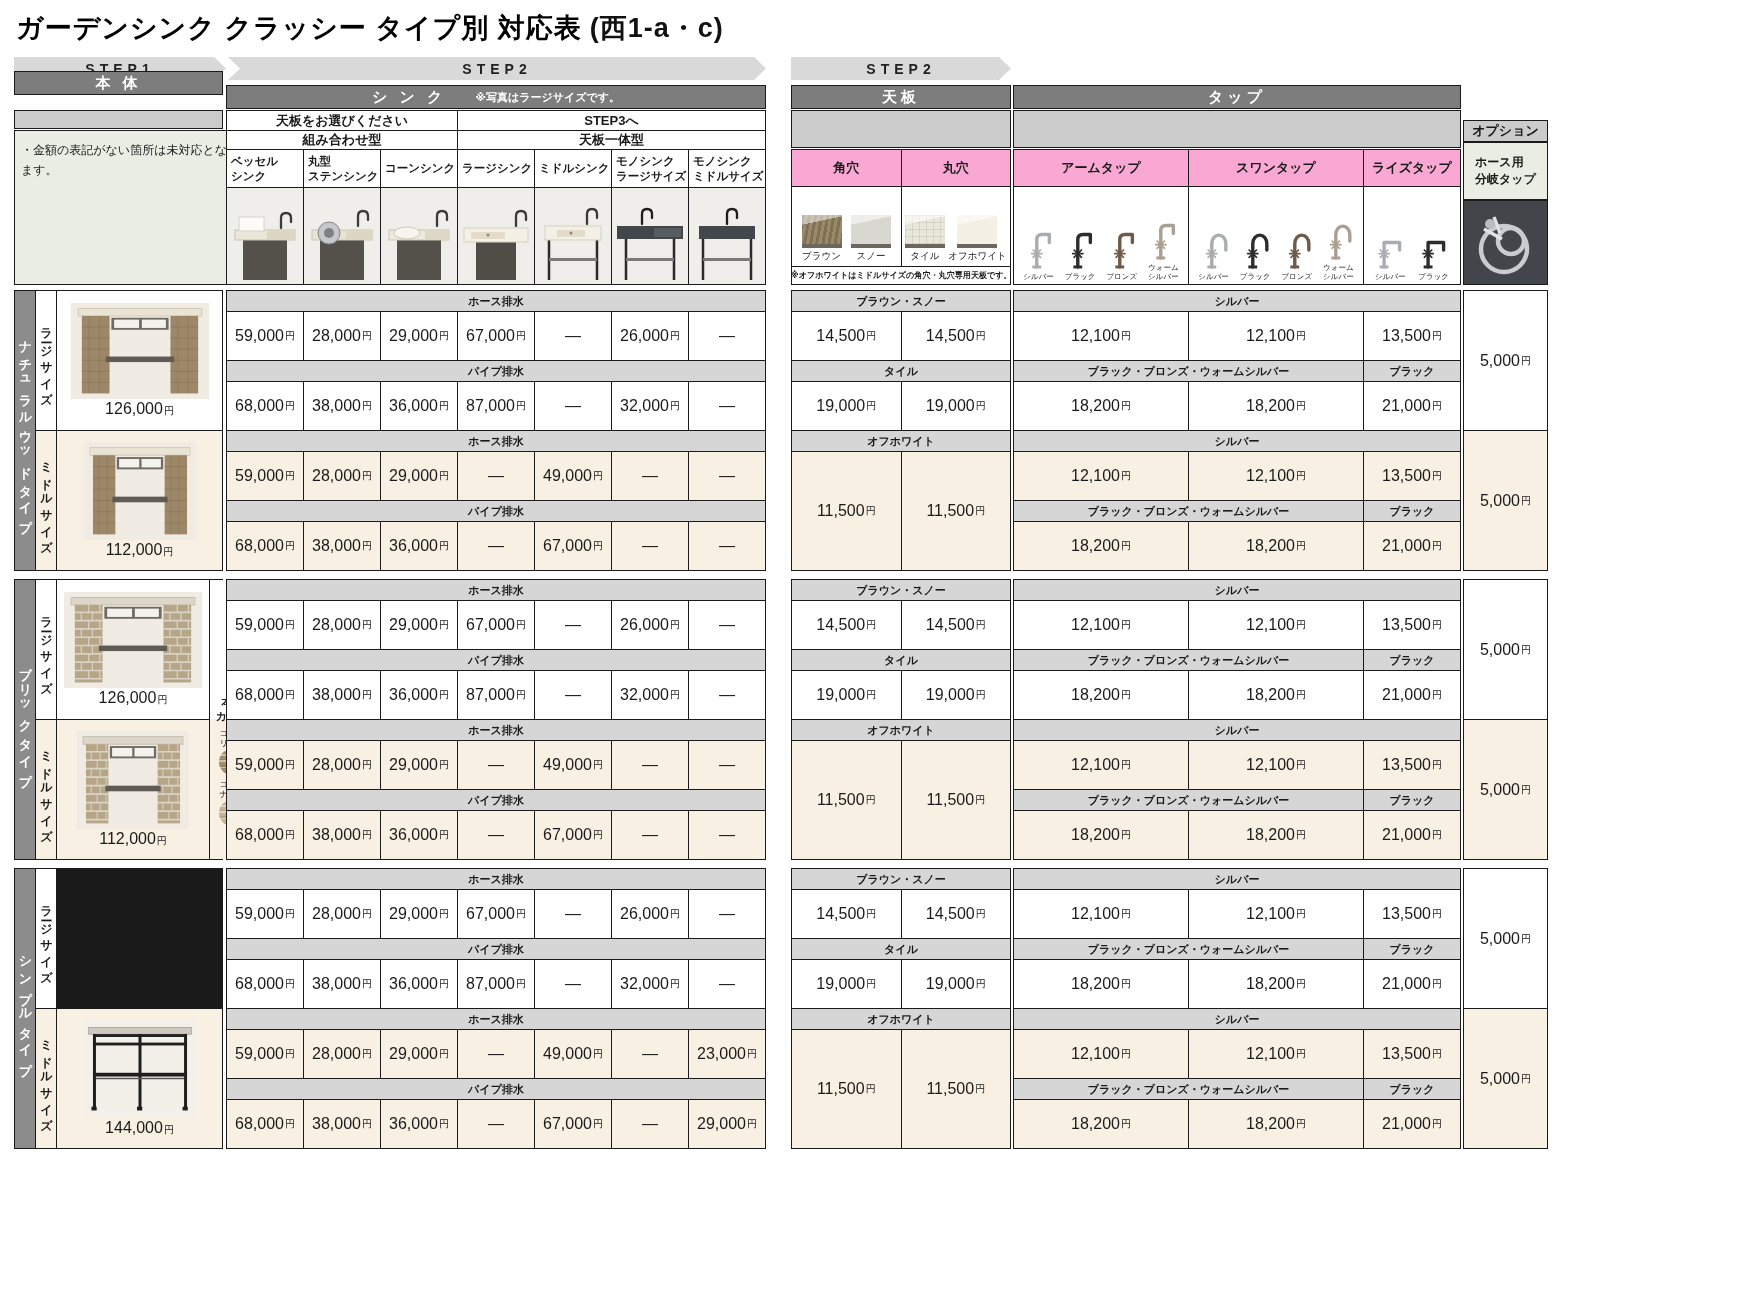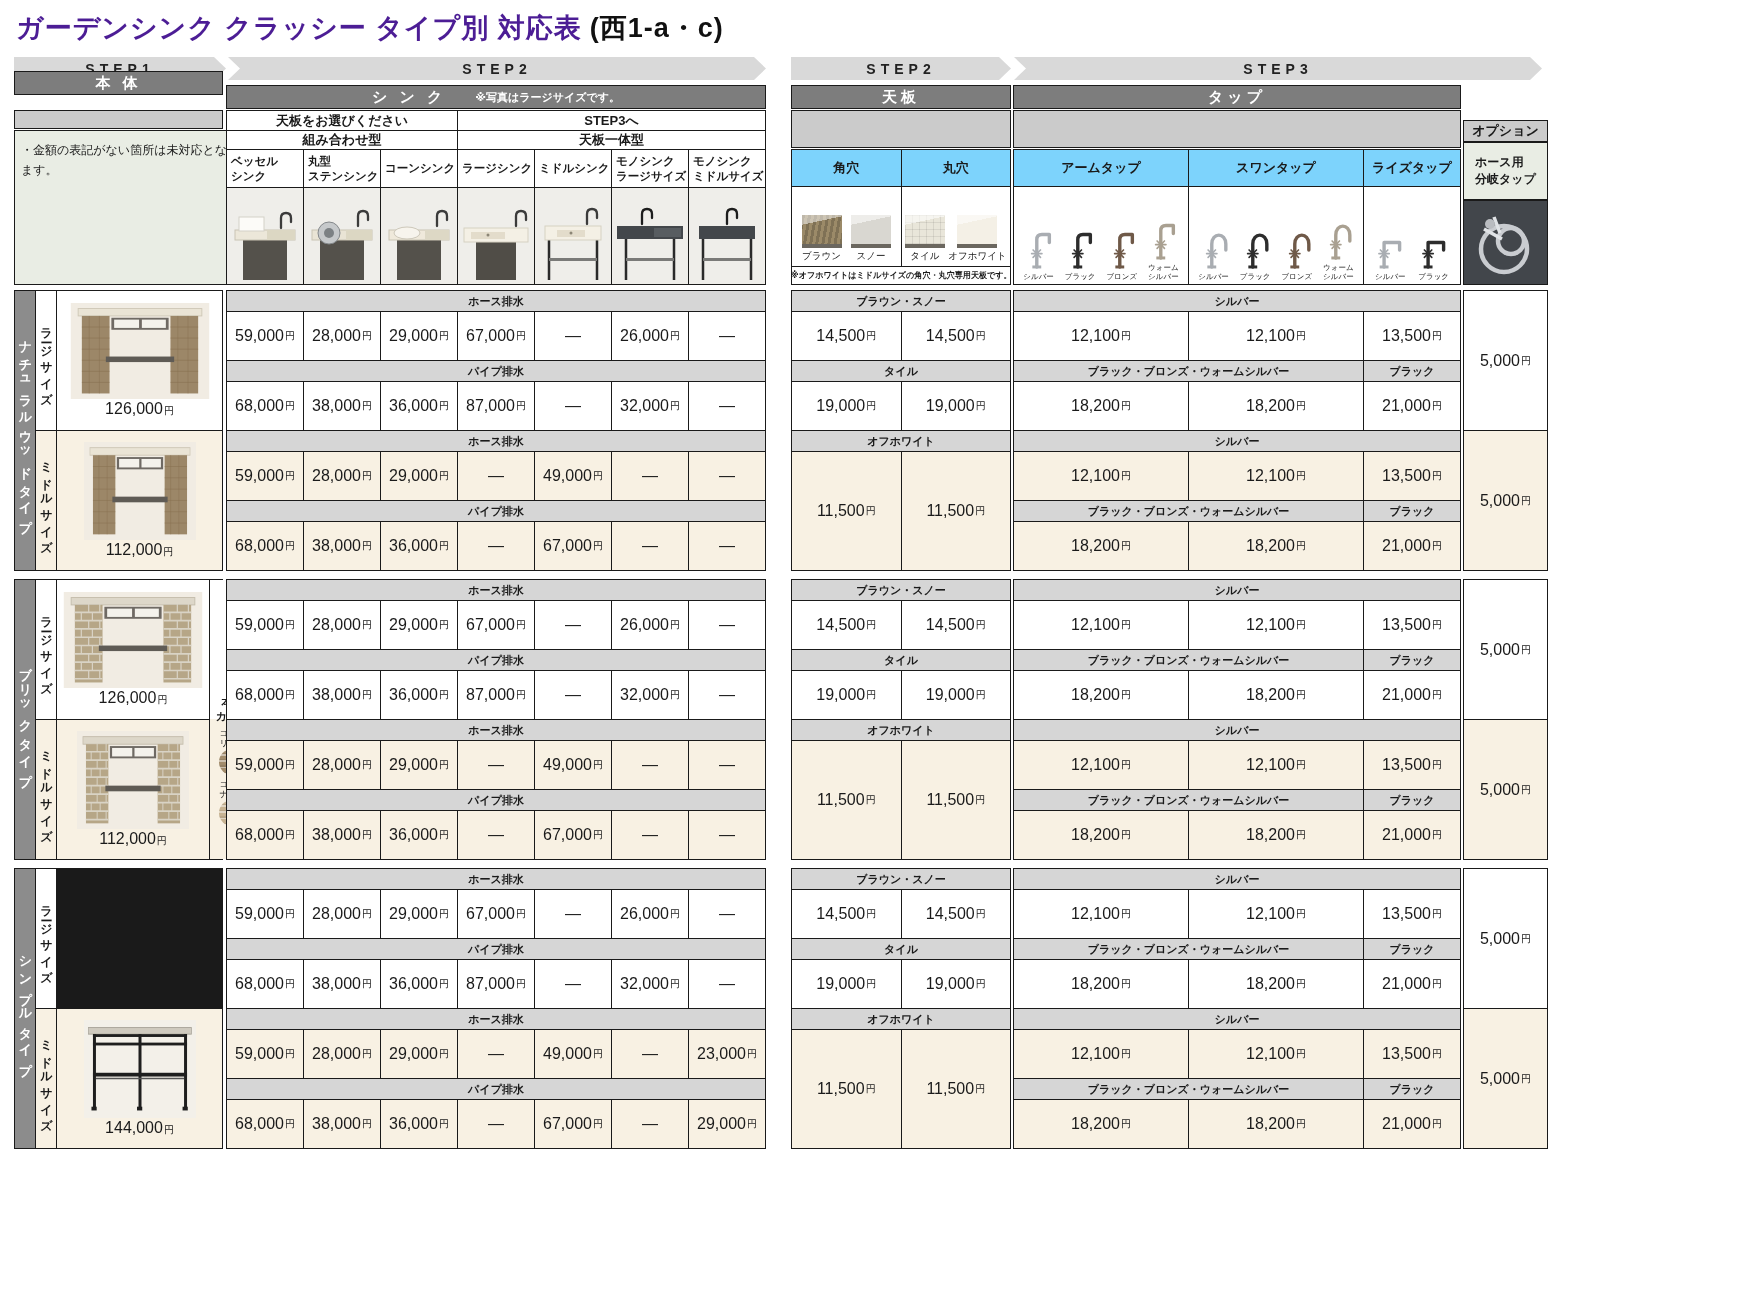--- a/index.html
+++ b/index.html
@@ -1,35 +1,35 @@
 <!DOCTYPE html>
 <html><head>
 <meta charset="utf-8">
 <style>
 html,body{margin:0;padding:0}
 .canvas{position:relative;width:1748px;height:1303px;background:#fff;overflow:hidden;
   font-family:"Liberation Sans","DejaVu Sans",sans-serif;color:#1a1a1a}
 .title-row{position:absolute;left:16px;top:10px;font-size:27px;font-weight:bold;letter-spacing:1px;white-space:nowrap}
-.title-main{color:#4c1d95}
+.title-main{color:#000000}
 .title-suffix{color:#111;margin-left:8px}
 .step-arrow{position:absolute;top:57px;height:23px;background:#d9d9d9;display:flex;align-items:center;justify-content:center;
   font-size:14px;font-weight:bold;letter-spacing:5px;color:#222}
 .arr-first{clip-path:polygon(0 0,calc(100% - 12px) 0,100% 50%,calc(100% - 12px) 100%,0 100%)}
 .arr-notch{clip-path:polygon(0 0,calc(100% - 12px) 0,100% 50%,calc(100% - 12px) 100%,0 100%,12px 50%)}
 .box{position:absolute;border:1px solid #1a1a1a;box-sizing:border-box}
 .dark-hdr{background:#7d7d7d;color:#fff;display:flex;align-items:center;justify-content:center;
   font-weight:bold;font-size:15px;letter-spacing:4px}
 .hdr-note{font-size:11px;letter-spacing:0;margin-left:29px;font-weight:bold}
 .gray-strip{background:#cbcbcb}
 .info-box{background:#e9ede4;font-size:12px;padding:9px 6px;line-height:1.7}
 .grid{position:absolute;display:grid;gap:1px;background:#1a1a1a;border:1px solid #1a1a1a;box-sizing:border-box}
 .subhdr{background:#fff;display:flex;align-items:center;justify-content:center;font-weight:bold;font-size:13px}
 .colhdr{background:#fff;display:flex;align-items:center;font-weight:bold;font-size:11.5px;line-height:1.3;
   padding-left:4px;white-space:pre-line}
-.colhdr.center{justify-content:center;padding-left:0;background:#7dd3fc;font-size:13px}
+.colhdr.center{justify-content:center;padding-left:0;background:#f9a8d4;font-size:13px}
 .photo-cell{background:#fff;overflow:hidden}
 .photo-cell svg{display:block}
 .swrow,.taprow{display:flex;justify-content:space-evenly;align-items:flex-end;padding:2px 0 3px;background:#fff}
 .swatch{display:flex;flex-direction:column;align-items:center;gap:2px}
 .sw-img{width:40px;height:29px;border-bottom:4px solid #6b675f;
   background-image:linear-gradient(168deg,rgba(255,255,255,.55) 0 26%,rgba(255,255,255,0) 26%)}
 .t-brown{background-image:linear-gradient(168deg,rgba(255,255,255,.5) 0 26%,rgba(255,255,255,0) 26%),
   repeating-linear-gradient(100deg,rgba(0,0,0,.18) 0 3px,rgba(0,0,0,0) 3px 6px)}
 .t-tile{background-image:linear-gradient(168deg,rgba(255,255,255,.6) 0 26%,rgba(255,255,255,0) 26%),
   repeating-linear-gradient(0deg,rgba(0,0,0,.08) 0 1px,transparent 1px 7px),
@@ -68,21 +68,20 @@
 
 <div class="canvas">
 
   <div class="title-row">
     <span class="title-main">ガーデンシンク クラッシー タイプ別 対応表</span><span class="title-suffix">(西1-a・c)</span>
   </div>
 
   <div class="step-arrow arr-first" style="left:14px;width:212px">STEP1</div>
   <div class="step-arrow arr-notch" style="left:228px;width:538px">STEP2</div>
   <div class="step-arrow arr-first" style="left:791px;width:220px">STEP2</div>
-  <div class="step-arrow arr-notch" style="left:1014px;width:528px">STEP3</div>
 
   <div class="box dark-hdr" style="left:14px;top:71px;width:209px;height:24px">本 体</div>
   <div class="box gray-strip" style="left:14px;top:110px;width:209px;height:19px"></div>
   <div class="box info-box" style="left:14px;top:130px;width:240px;height:155px">・金額の表記がない箇所は未対応となります。</div>
 
   <div class="box dark-hdr" style="left:226px;top:85px;width:540px;height:24px">
     <span>シ ン ク</span>
     <span class="hdr-note">※写真はラージサイズです。</span>
   </div>
   <div class="grid" id="sink-head" style="left:226px;top:110px;width:540px;height:175px;grid-template-columns:repeat(6,1fr);grid-template-rows:19px 18px 37px 1fr">

